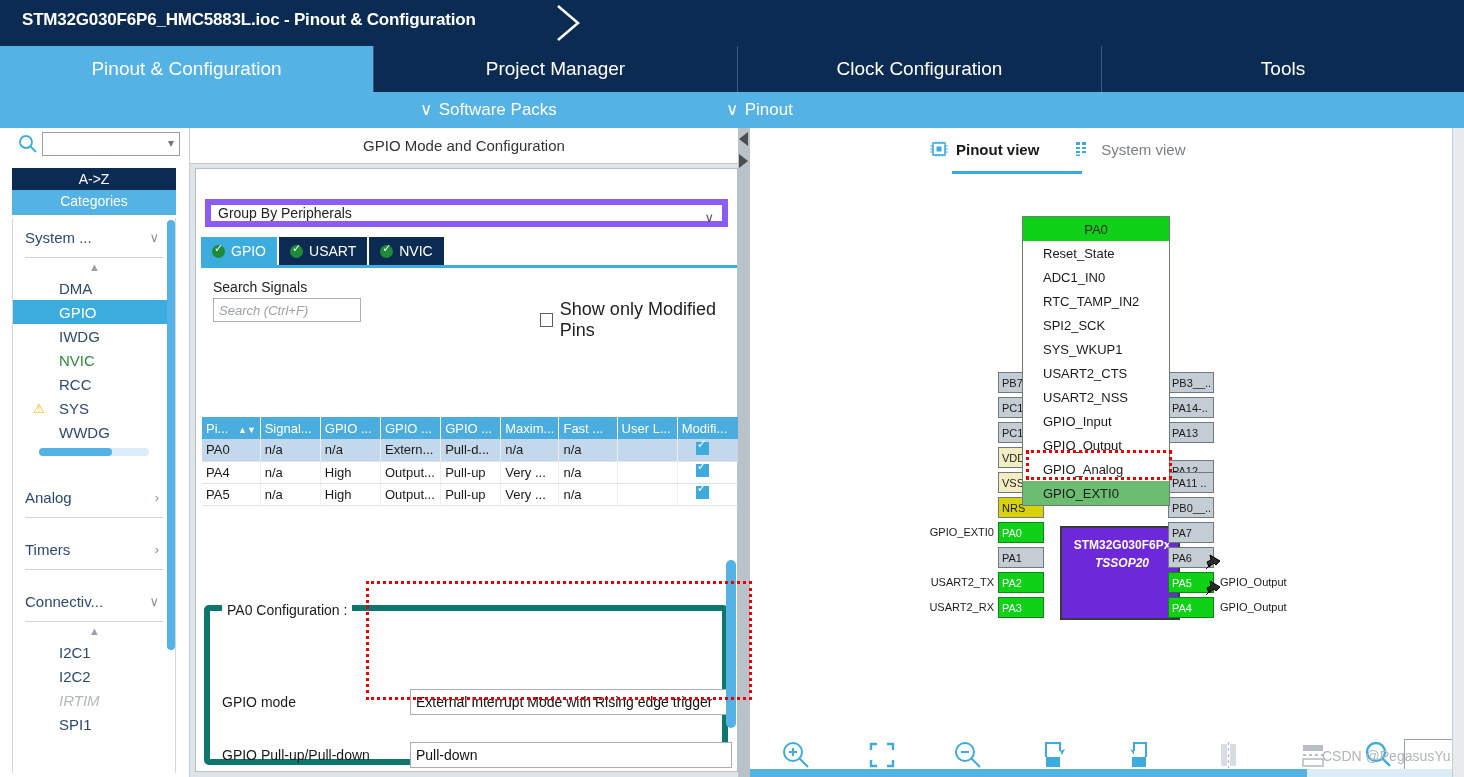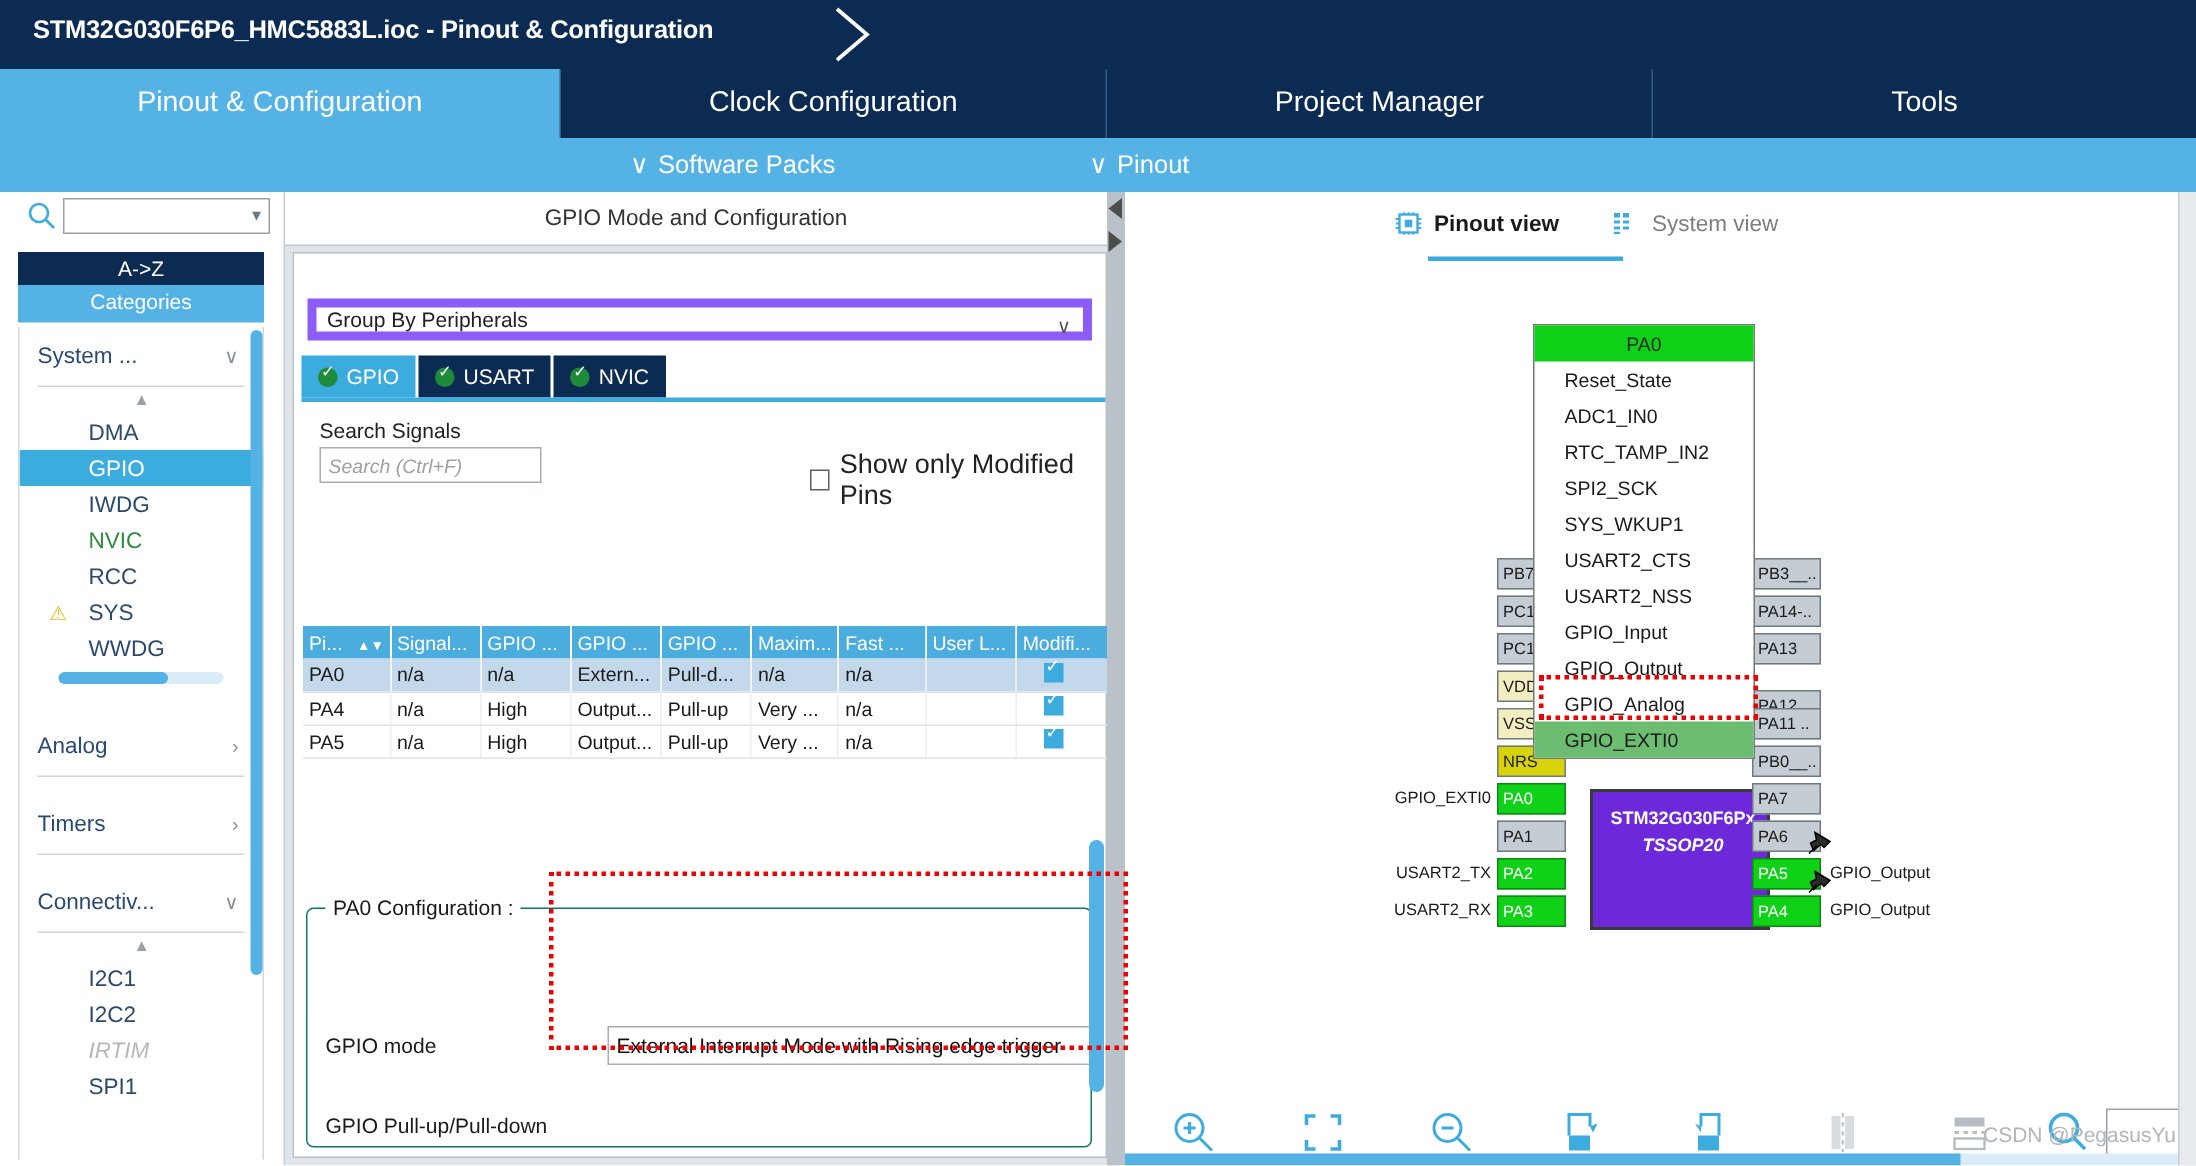--- a/index.html
+++ b/index.html
@@ -187,21 +187,21 @@
   }
   .chk-on:after{
     content:"✓"; position:absolute; left:1px; top:-4px;
     color:#fff; font-size:12px; line-height:13px;
   }
   .sorticon{ display:inline-block; margin-left:6px; font-size:9px; line-height:9px; }
 
   
   #pa0group{
     position:absolute; left:8px; top:436px; width:524px; height:160px;
-    border:1px solid #0f766e; border-radius:5px;
+    border:6px solid #0f766e; border-radius:5px;
   }
   #pa0group-title{
     position:absolute; left:12px; top:-9px; background:#fff; padding:0 5px;
     font-size:14px; color:#1a1a1a;
   }
   .frow{ position:absolute; left:12px; width:500px; height:28px;margin-top:38px; }
   .frow .flbl{ position:absolute; left:0; top:5px; font-size:14px; color:#1a1a1a; }
   .frow .fin{
     position:absolute; left:188px; top:0; width:322px; height:26px;
     border:1px solid #a8aeb4; background:#fff;
@@ -336,25 +336,25 @@
   <div class="title">STM32G030F6P6_HMC5883L.ioc - Pinout &amp; Configuration</div>
   <svg class="chev" viewBox="0 0 46 46">
     <polyline points="6,6 26,23 6,40" fill="none" stroke="#ffffff" stroke-width="2.5"></polyline>
   </svg>
 </div>
 
 <div id="maintabs">
   <div class="mtab w1 sel">
     <span>Pinout &amp; Configuration</span>
   </div>
+  <div class="mtab w3">
+    <span>Project Manager</span>
+  </div>
   <div class="mtab w2">
     <span>Clock Configuration</span>
-  </div>
-  <div class="mtab w3">
-    <span>Project Manager</span>
   </div>
   <div class="mtab w4">
     <span>Tools</span>
   </div>
 </div>
 
 <div id="subbar">
   <div class="sp">
     <span class="dchev">∨</span>
     <span>Software Packs</span>
@@ -563,20 +563,23 @@
 
       <div class="frow" id="frow-mode">
         <div class="flbl">GPIO mode</div>
         <div class="fin">
           <span>External Interrupt Mode with Rising edge trigger</span>
         </div>
       </div>
 
       <div class="frow" id="frow-pull">
         <div class="flbl">GPIO Pull-up/Pull-down</div>
+        <div class="fin">
+          <span>Pull-down</span>
+        </div>
       </div>
 
       <div class="frow" id="frow-label">
         <div class="flbl">User Label</div>
         <div class="fin">
           <span></span>
         </div>
       </div>
     </div>
   </div>

